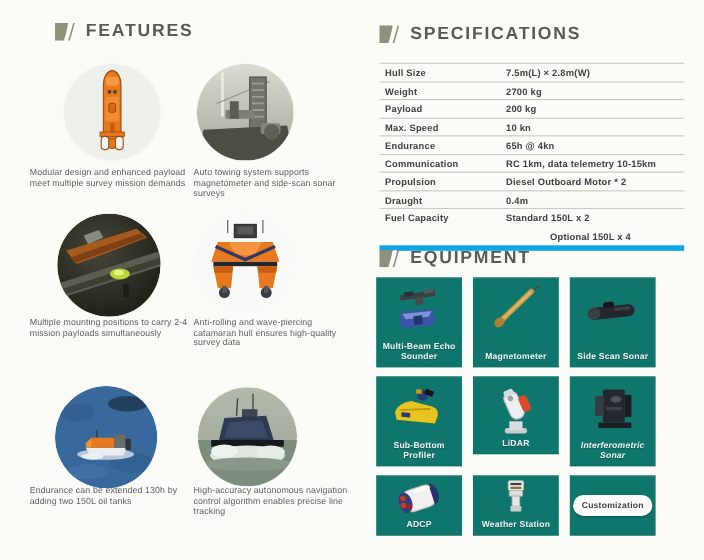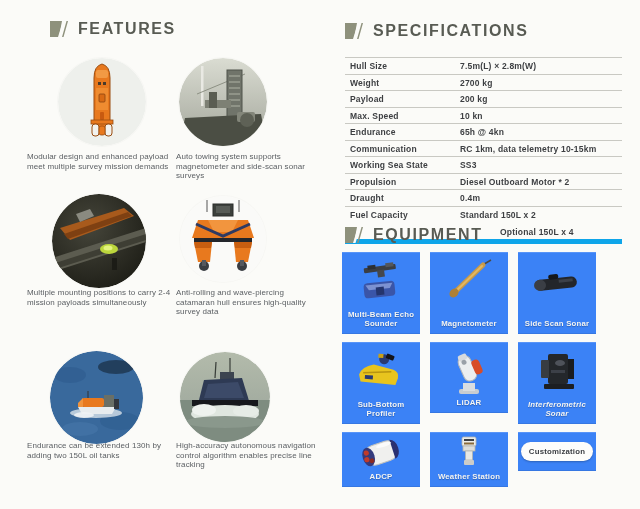--- a/index.html
+++ b/index.html
@@ -38,21 +38,21 @@
     display:flex; border-top:1px solid #c9c9c3;
     padding:3px 0 2.5px 5px; align-items:flex-start;
   }
   .spec-row:last-child { border-bottom:5px solid #0ea5e9; }
   .spec-label { width:110px; flex:0 0 auto; letter-spacing:0.2px; }
   .spec-value { flex:1; letter-spacing:0.2px; }
   .spec-value .line2 { margin-top:7px;padding-left:40px; }
 
   
   .eq-tile {
-    position:absolute; width:78px; background:#3b82f6;
+    position:absolute; width:78px; background:#0f766e;
     display:flex; flex-direction:column; align-items:center;
     justify-content:flex-end; box-sizing:border-box;
     box-shadow:inset 0 1px 0 rgba(255,255,255,0.15), inset 0 -1px 0 rgba(0,0,0,0.08);
   }
   .eq-img { position:absolute; left:50%; transform:translateX(-50%); }
   .eq-label {
     position:relative; width:74px; text-align:center;
     font-size:7.8px; line-height:9px; font-weight:bold;
     color:#f4f4f2; letter-spacing:0.2px; margin-bottom:6px;
     text-shadow:0 1px 1px rgba(0,0,0,0.25);
@@ -242,24 +242,20 @@
     </div>
     <div class="spec-row">
       <div class="spec-label">Endurance</div>
       <div class="spec-value">65h @ 4kn</div>
     </div>
     <div class="spec-row">
       <div class="spec-label">Communication</div>
       <div class="spec-value">RC 1km,  data telemetry 10-15km</div>
     </div>
     <div class="spec-row">
-      <div class="spec-label">Working Sea State</div>
-      <div class="spec-value">SS3</div>
-    </div>
-    <div class="spec-row">
       <div class="spec-label">Propulsion</div>
       <div class="spec-value">Diesel Outboard Motor * 2</div>
     </div>
     <div class="spec-row">
       <div class="spec-label">Draught</div>
       <div class="spec-value">0.4m</div>
     </div>
     <div class="spec-row">
       <div class="spec-label">Fuel Capacity</div>
       <div class="spec-value">
@@ -377,17 +373,17 @@
       <rect x="11" y="2" width="14" height="9" rx="1.5" fill="#ecece8" stroke="#b4b4b0" stroke-width="0.8"></rect>
       <rect x="13" y="4" width="10" height="2" fill="#3c3e42"></rect>
       <rect x="13" y="7.5" width="10" height="2" fill="#8a6a3a"></rect>
       <rect x="12" y="11" width="12" height="5" fill="#dededa" stroke="#b4b4b0" stroke-width="0.8"></rect>
       <rect x="14.5" y="16" width="7" height="9" fill="#e8e8e4" stroke="#b4b4b0" stroke-width="0.8"></rect>
       <rect x="13" y="25" width="10" height="5" rx="1" fill="#ccccc8"></rect>
     </svg>
     <div class="eq-label">Weather Station</div>
   </div>
 
-  <div class="eq-tile" style="left:518px; top:432px; height:39px; justify-content:center;text-align:right;">
+  <div class="eq-tile" style="left:518px; top:432px; height:55px; justify-content:center;text-align:right;">
     <div class="custom-pill">Customization</div>
   </div>
 
 </div>
 
 </body></html>

